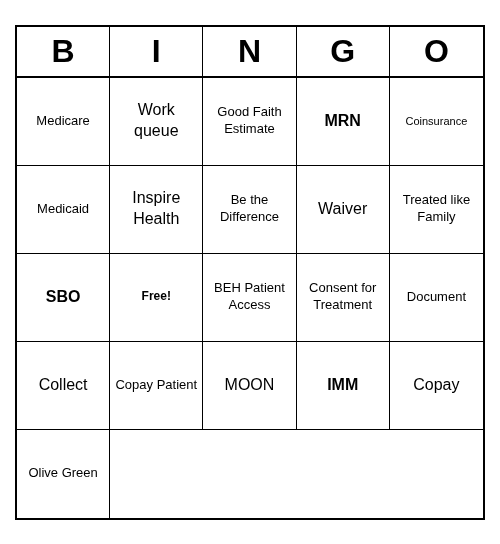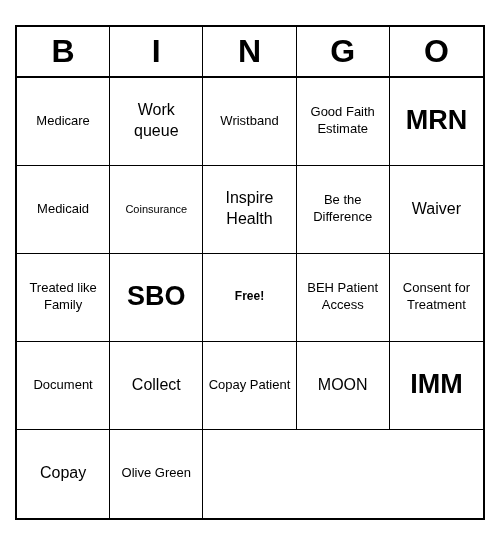--- a/index.html
+++ b/index.html
@@ -68,21 +68,21 @@
     .bingo-cell:nth-child(n+21) {
       border-bottom: none;
     }
 
     .bingo-cell.free {
       font-weight: bold;
       font-size: 12px;
     }
 
     .bingo-cell.large-text {
-      font-size: 27px;
+      font-size: 16px;
       font-weight: bold;
     }
 
     .bingo-cell.medium-text {
       font-size: 16px;
       font-weight: normal;
     }
   </style>
 </head>
 <body>
@@ -91,25 +91,24 @@
   <div class="bingo-header">
   <div class="bingo-header-cell">B</div>
       <div class="bingo-header-cell">I</div>
       <div class="bingo-header-cell">N</div>
       <div class="bingo-header-cell">G</div>
       <div class="bingo-header-cell">O</div>
     </div>
   <div class="bingo-grid">
   <div class="bingo-cell">Medicare</div>
       <div class="bingo-cell medium-text">Work queue</div>
-      <div class="bingo-cell">Wristband</div>
       <div class="bingo-cell">Good Faith Estimate</div>
       <div class="bingo-cell large-text">MRN</div>
+      <div class="bingo-cell" style="font-size: 11px;">Coinsurance</div>
       <div class="bingo-cell">Medicaid</div>
-      <div class="bingo-cell" style="font-size: 11px;">Coinsurance</div>
       <div class="bingo-cell medium-text">Inspire Health</div>
       <div class="bingo-cell">Be the Difference</div>
       <div class="bingo-cell medium-text">Waiver</div>
       <div class="bingo-cell">Treated like Family</div>
       <div class="bingo-cell large-text">SBO</div>
       <div class="bingo-cell free">Free!</div>
       <div class="bingo-cell">BEH Patient Access</div>
       <div class="bingo-cell">Consent for Treatment</div>
       <div class="bingo-cell">Document</div>
       <div class="bingo-cell medium-text">Collect</div>

